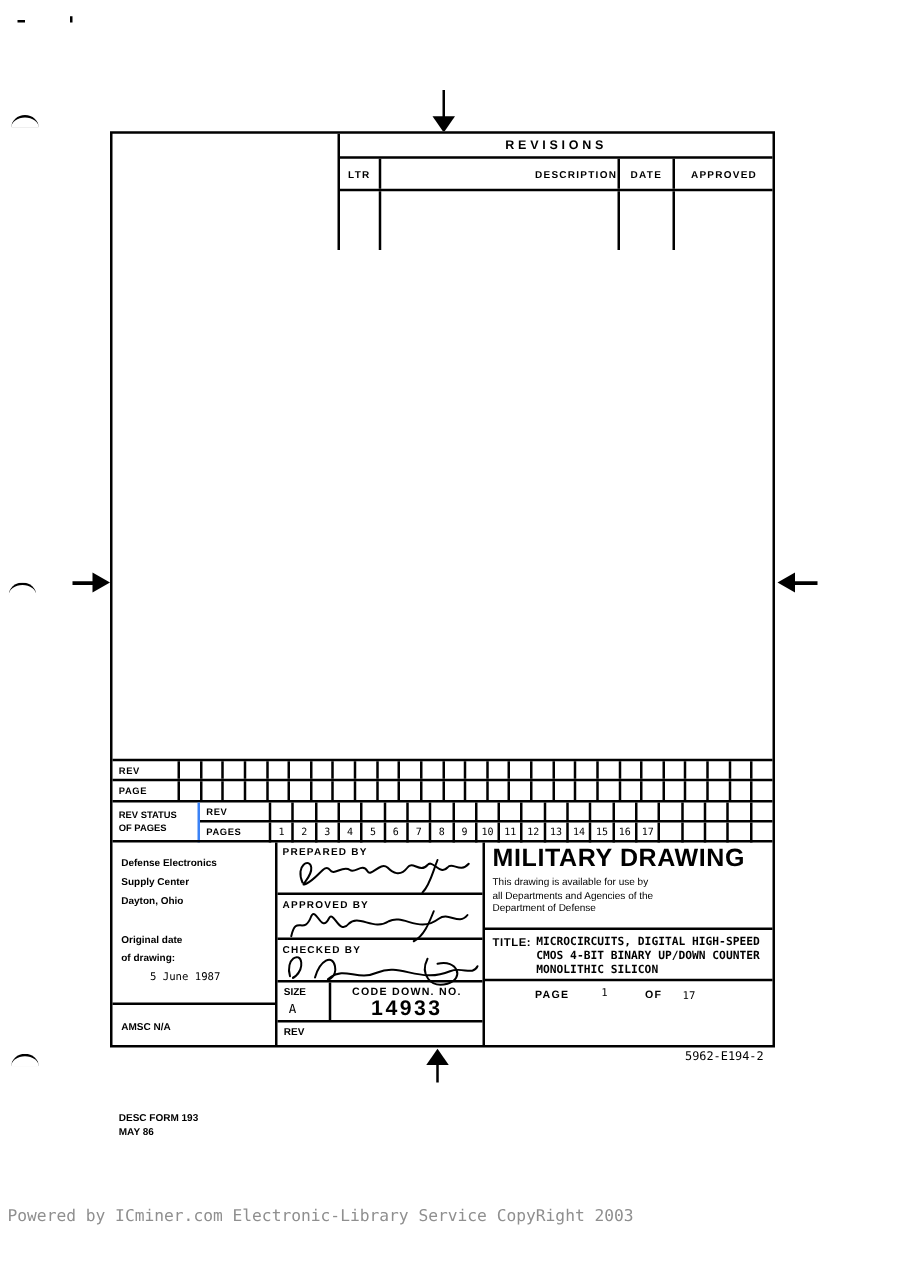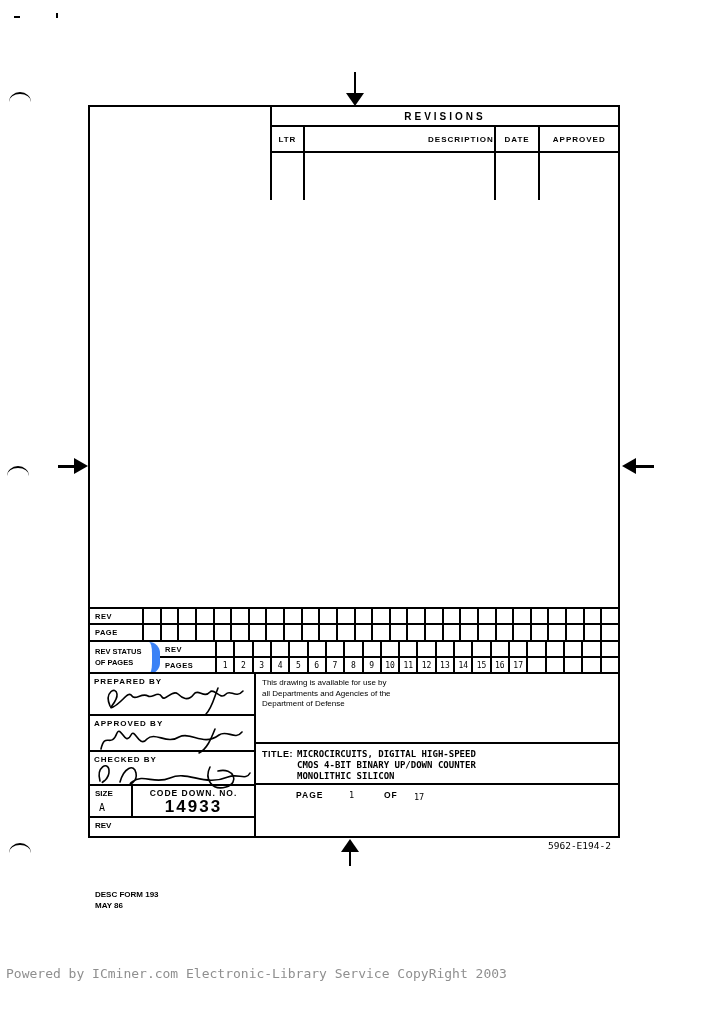--- a/index.html
+++ b/index.html
@@ -46,22 +46,22 @@
   
   .grid { position:absolute; left:0; top:500px; width:528px; border-top:2px solid #000; font-size:8px; }
   .grid-row { display:flex; border-bottom:2px solid #000; }
   .grid-row.r1 { height:16px; } .grid-row.r2 { height:17px; }
   .grid-label { font-weight:bold; font-size:7.5px; letter-spacing:.5px; padding:3px 0 0 5px; }
   .gl-52 { width:52px; } .gl-55 { width:55px; }
   .cells { flex:1; display:flex; }
   .cells .cell { flex:1; border-left:2px solid #000; text-align:center;
     font-family:"DejaVu Sans Mono", monospace; font-size:8px; padding-top:3px; overflow:hidden; }
   .grid-bottom { display:flex; }
-  .rsop { width:70px; border-right:8px solid #3b82f6; font-weight:bold; font-size:7.5px;
-    padding:4px 0 0 5px; line-height:11px;border-radius:11px; }
+  .rsop { width:70px; border-right:2px solid #3b82f6; font-weight:bold; font-size:7.5px;
+    padding:4px 0 0 5px; line-height:11px; }
   .sub-rows { flex:1; }
   .sub-row { display:flex; height:16px; }
   .sub-row.first { border-bottom:2px solid #000; }
 
   
   .title-block { position:absolute; left:0; right:0; top:565px; bottom:0;
     border-top:2px solid #000; display:flex; }
   .tb-left { width:132px; border-right:2px solid #000; position:relative;
     font-size:8px; font-weight:bold; }
   .tb-left .agency { position:absolute; left:7px; top:9px; line-height:15px; }
@@ -286,20 +286,33 @@
                 <div class="cell"></div>
                 <div class="cell"></div>
               </div>
           </div>
         </div>
       </div>
     </div>
 
     <div class="title-block">
 
+      <div class="tb-left">
+        <div class="agency">
+          <div>Defense Electronics</div>
+          <div>Supply Center</div>
+          <div>Dayton, Ohio</div>
+        </div>
+        <div class="odate">
+          <div>Original date</div>
+          <div>of drawing:</div>
+        </div>
+        <div class="odate-val">5 June 1987</div>
+        <div class="amsc">AMSC N/A</div>
+      </div>
 
       <div class="tb-mid">
         <div class="sig-row row-prep">
           <div class="lbl">PREPARED  BY</div>
           <svg class="sig-svg" style="left:6px;top:8px" width="152" height="34" viewBox="0 0 152 34">
             <path d="M14,24 C8,10 20,4 21,12 C22,20 10,28 17,25 C27,20 32,8 36,14 C39,19 46,10 52,14 C56,17 62,8 66,15 C69,20 76,7 82,12 C86,16 92,20 98,12 C102,6 108,17 114,10 C118,5 124,19 130,12 C134,7 140,17 147,9"></path>
             <path d="M122,6 C118,16 116,26 110,32"></path>
           </svg>
         </div>
         <div class="sig-row row-app">
@@ -327,20 +340,21 @@
             <div class="val">14933</div>
           </div>
         </div>
         <div class="row-midrev">
           <div class="lbl">REV</div>
         </div>
       </div>
 
       <div class="tb-right">
         <div class="row-mil">
+          <div class="mil-head">MILITARY DRAWING</div>
           <div class="mil-desc">
             <div>This drawing is available for use by</div>
             <div>all Departments and Agencies of the</div>
             <div>Department of Defense</div>
           </div>
         </div>
         <div class="row-title">
           <div class="title-lbl">TITLE:</div>
           <div class="title-lines">
             <div>MICROCIRCUITS, DIGITAL HIGH-SPEED</div>

